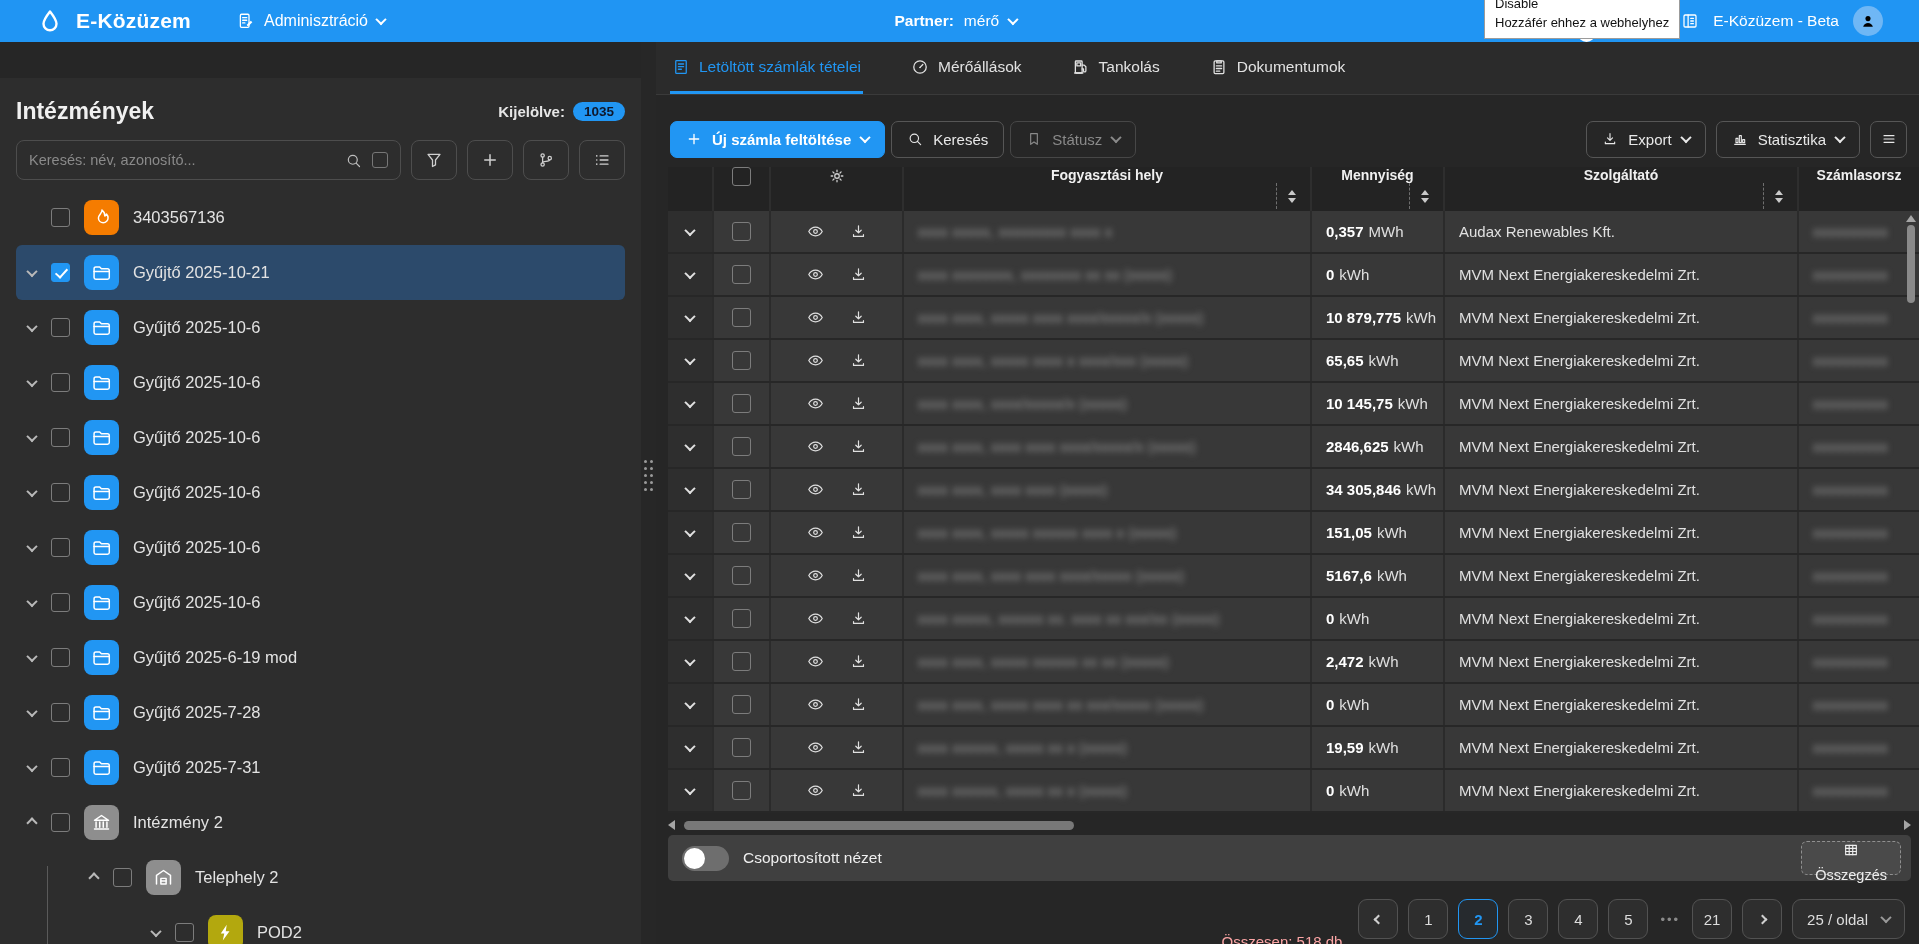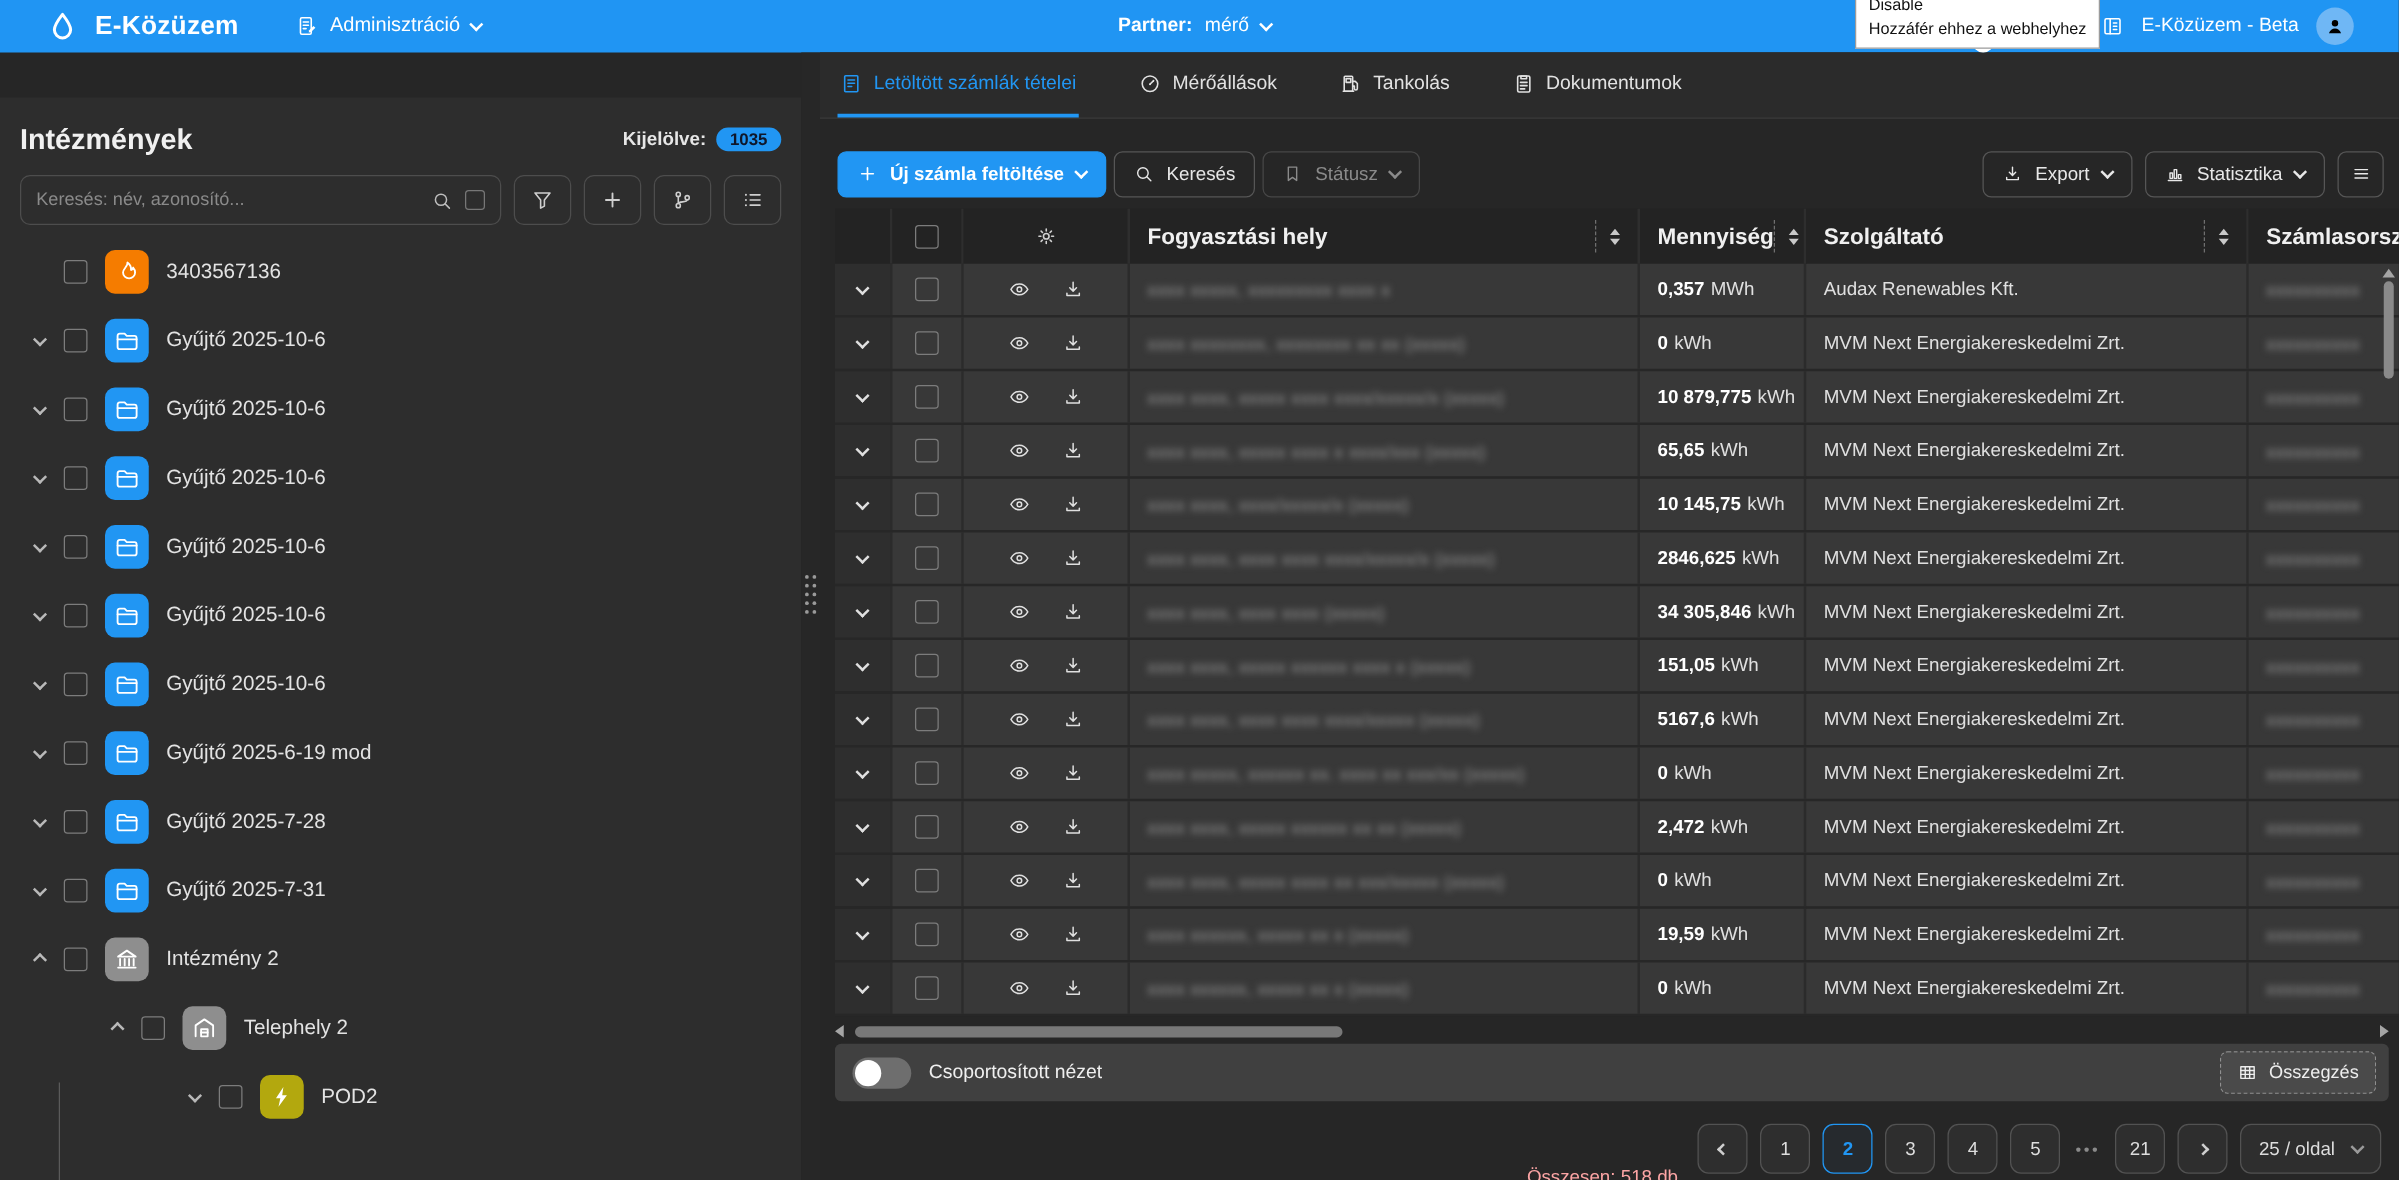--- a/index.html
+++ b/index.html
@@ -77,21 +77,21 @@
   .btn .ic { width:16px; height:16px; }
   .btn-primary { background:#2196f3; border-color:#2196f3; color:#fff; font-weight:bold; }
   .btn-dim { color:#8a8a8a; border-color:#474747; }
   .tb-rightgrp { margin-left:auto; display:flex; align-items:center; gap:10px; }
   .btn-icon { width:37px; height:37px; padding:0; justify-content:center; }
 
   
   .tablewrap { margin-left:12px; position:relative; }
   .grid-row { display:grid; grid-template-columns:46px 57px 133px 408px 133px 354px 1fr; }
   .hrow .hc { background:#232323; height:44px; display:flex; align-items:center; padding:0 14px;
-    font-size:18px; font-weight:bold; color:#f0f0f0; border-right:2px solid #2e2e2e; overflow:hidden; white-space:nowrap; }
+    font-size:14px; font-weight:bold; color:#f0f0f0; border-right:2px solid #2e2e2e; overflow:hidden; white-space:nowrap;flex-direction:column; }
   .hrow .hc:last-child { border-right:none; }
   .sortwrap { margin-left:auto; display:flex; align-items:center; gap:11px; }
   .dash { height:26px; border-left:1px dashed #6f6f6f; }
   .sort { display:flex; flex-direction:column; gap:3px; }
   .sort i { width:0; height:0; border-left:4.5px solid transparent; border-right:4.5px solid transparent; }
   .sort .u { border-bottom:5.5px solid #c9c9c9; }
   .sort .d { border-top:5.5px solid #c9c9c9; }
   .brow { border-bottom:2px solid #272727; }
   .brow .c { background:#383838; height:41px; display:flex; align-items:center; padding:0 14px;
     font-size:15px; color:#e0e0e0; border-right:2px solid #2b2b2b; overflow:hidden; white-space:nowrap; }
@@ -113,21 +113,21 @@
   .harrow { width:0; height:0; border-top:5px solid transparent; border-bottom:5px solid transparent; }
   .harrow.l { border-right:7px solid #a5a5a5; }
   .harrow.r { border-left:7px solid #a5a5a5; margin-left:auto; }
   .hthumb { position:absolute; left:16px; width:390px; height:9px; background:#787878; border-radius:5px; }
   .groupbar { margin:4px 8px 0 12px; height:46px; background:#404040; border-radius:5px;
     display:flex; align-items:center; padding:0 10px 0 14px; gap:14px; }
   .switch { width:47px; height:25px; border-radius:13px; background:#6e6e6e; position:relative; cursor:pointer; flex:none; }
   .switch::after { content:""; position:absolute; left:2px; top:2px; width:21px; height:21px; border-radius:50%; background:#fff; }
   .grouplabel { font-size:15.5px; color:#efefef; }
   .btn-dashed { margin-left:auto; height:34px; border:1px dashed #909090; border-radius:6px; background:#4a4a4a;
-    color:#eee; display:flex; align-items:center; gap:9px; padding:0 13px; font-size:14.5px; cursor:pointer; font-family:inherit; }
+    color:#eee; display:flex; align-items:center; gap:9px; padding:0 13px; font-size:14.5px; cursor:pointer; font-family:inherit;flex-direction:column; }
   .btn-dashed .ic { width:16px; height:16px; }
   .pagerow { margin:18px 14px 0 12px; height:40px; display:flex; align-items:center; justify-content:flex-end; gap:10px; }
   .ptotal { font-size:15px; color:#fca5a5; margin-right:6px;margin-top:44px; }
   .pbtn { min-width:40px; height:40px; border:1px solid #525252; border-radius:9px; background:#2e2e2e;
     color:#ddd; font-size:15px; display:flex; align-items:center; justify-content:center; cursor:pointer; font-family:inherit; }
   .pbtn .chev { width:7px; height:7px; color:#cfcfcf; }
   .pbtn.active { border:1.6px solid #2196f3; color:#2196f3; background:#262a2e; font-weight:bold; }
   .pdots { color:#8a8a8a; font-size:13px; letter-spacing:2px; padding:0 2px; }
   .psize { height:40px; border:1px solid #525252; border-radius:9px; background:#2e2e2e; color:#ddd;
     font-size:15px; display:flex; align-items:center; gap:14px; padding:0 14px; cursor:pointer; font-family:inherit; }
@@ -322,20 +322,30 @@
 
   <div class="ti">
         <span class="chev hidden"></span>
         <span class="cb"></span>
         <span class="badge badge-flame">
           <svg>
             <use href="#i-flame"></use>
           </svg>
         </span>
         <span class="tlabel">3403567136</span>
+      </div>
+      <div class="ti selected">
+        <span class="chev down"></span>
+        <span class="cb checked"></span>
+        <span class="badge badge-folder">
+          <svg>
+            <use href="#i-folder"></use>
+          </svg>
+        </span>
+        <span class="tlabel">Gyűjtő 2025-10-21</span>
       </div>
       <div class="ti">
         <span class="chev down"></span>
         <span class="cb"></span>
         <span class="badge badge-folder">
           <svg>
             <use href="#i-folder"></use>
           </svg>
         </span>
         <span class="tlabel">Gyűjtő 2025-10-6</span>

